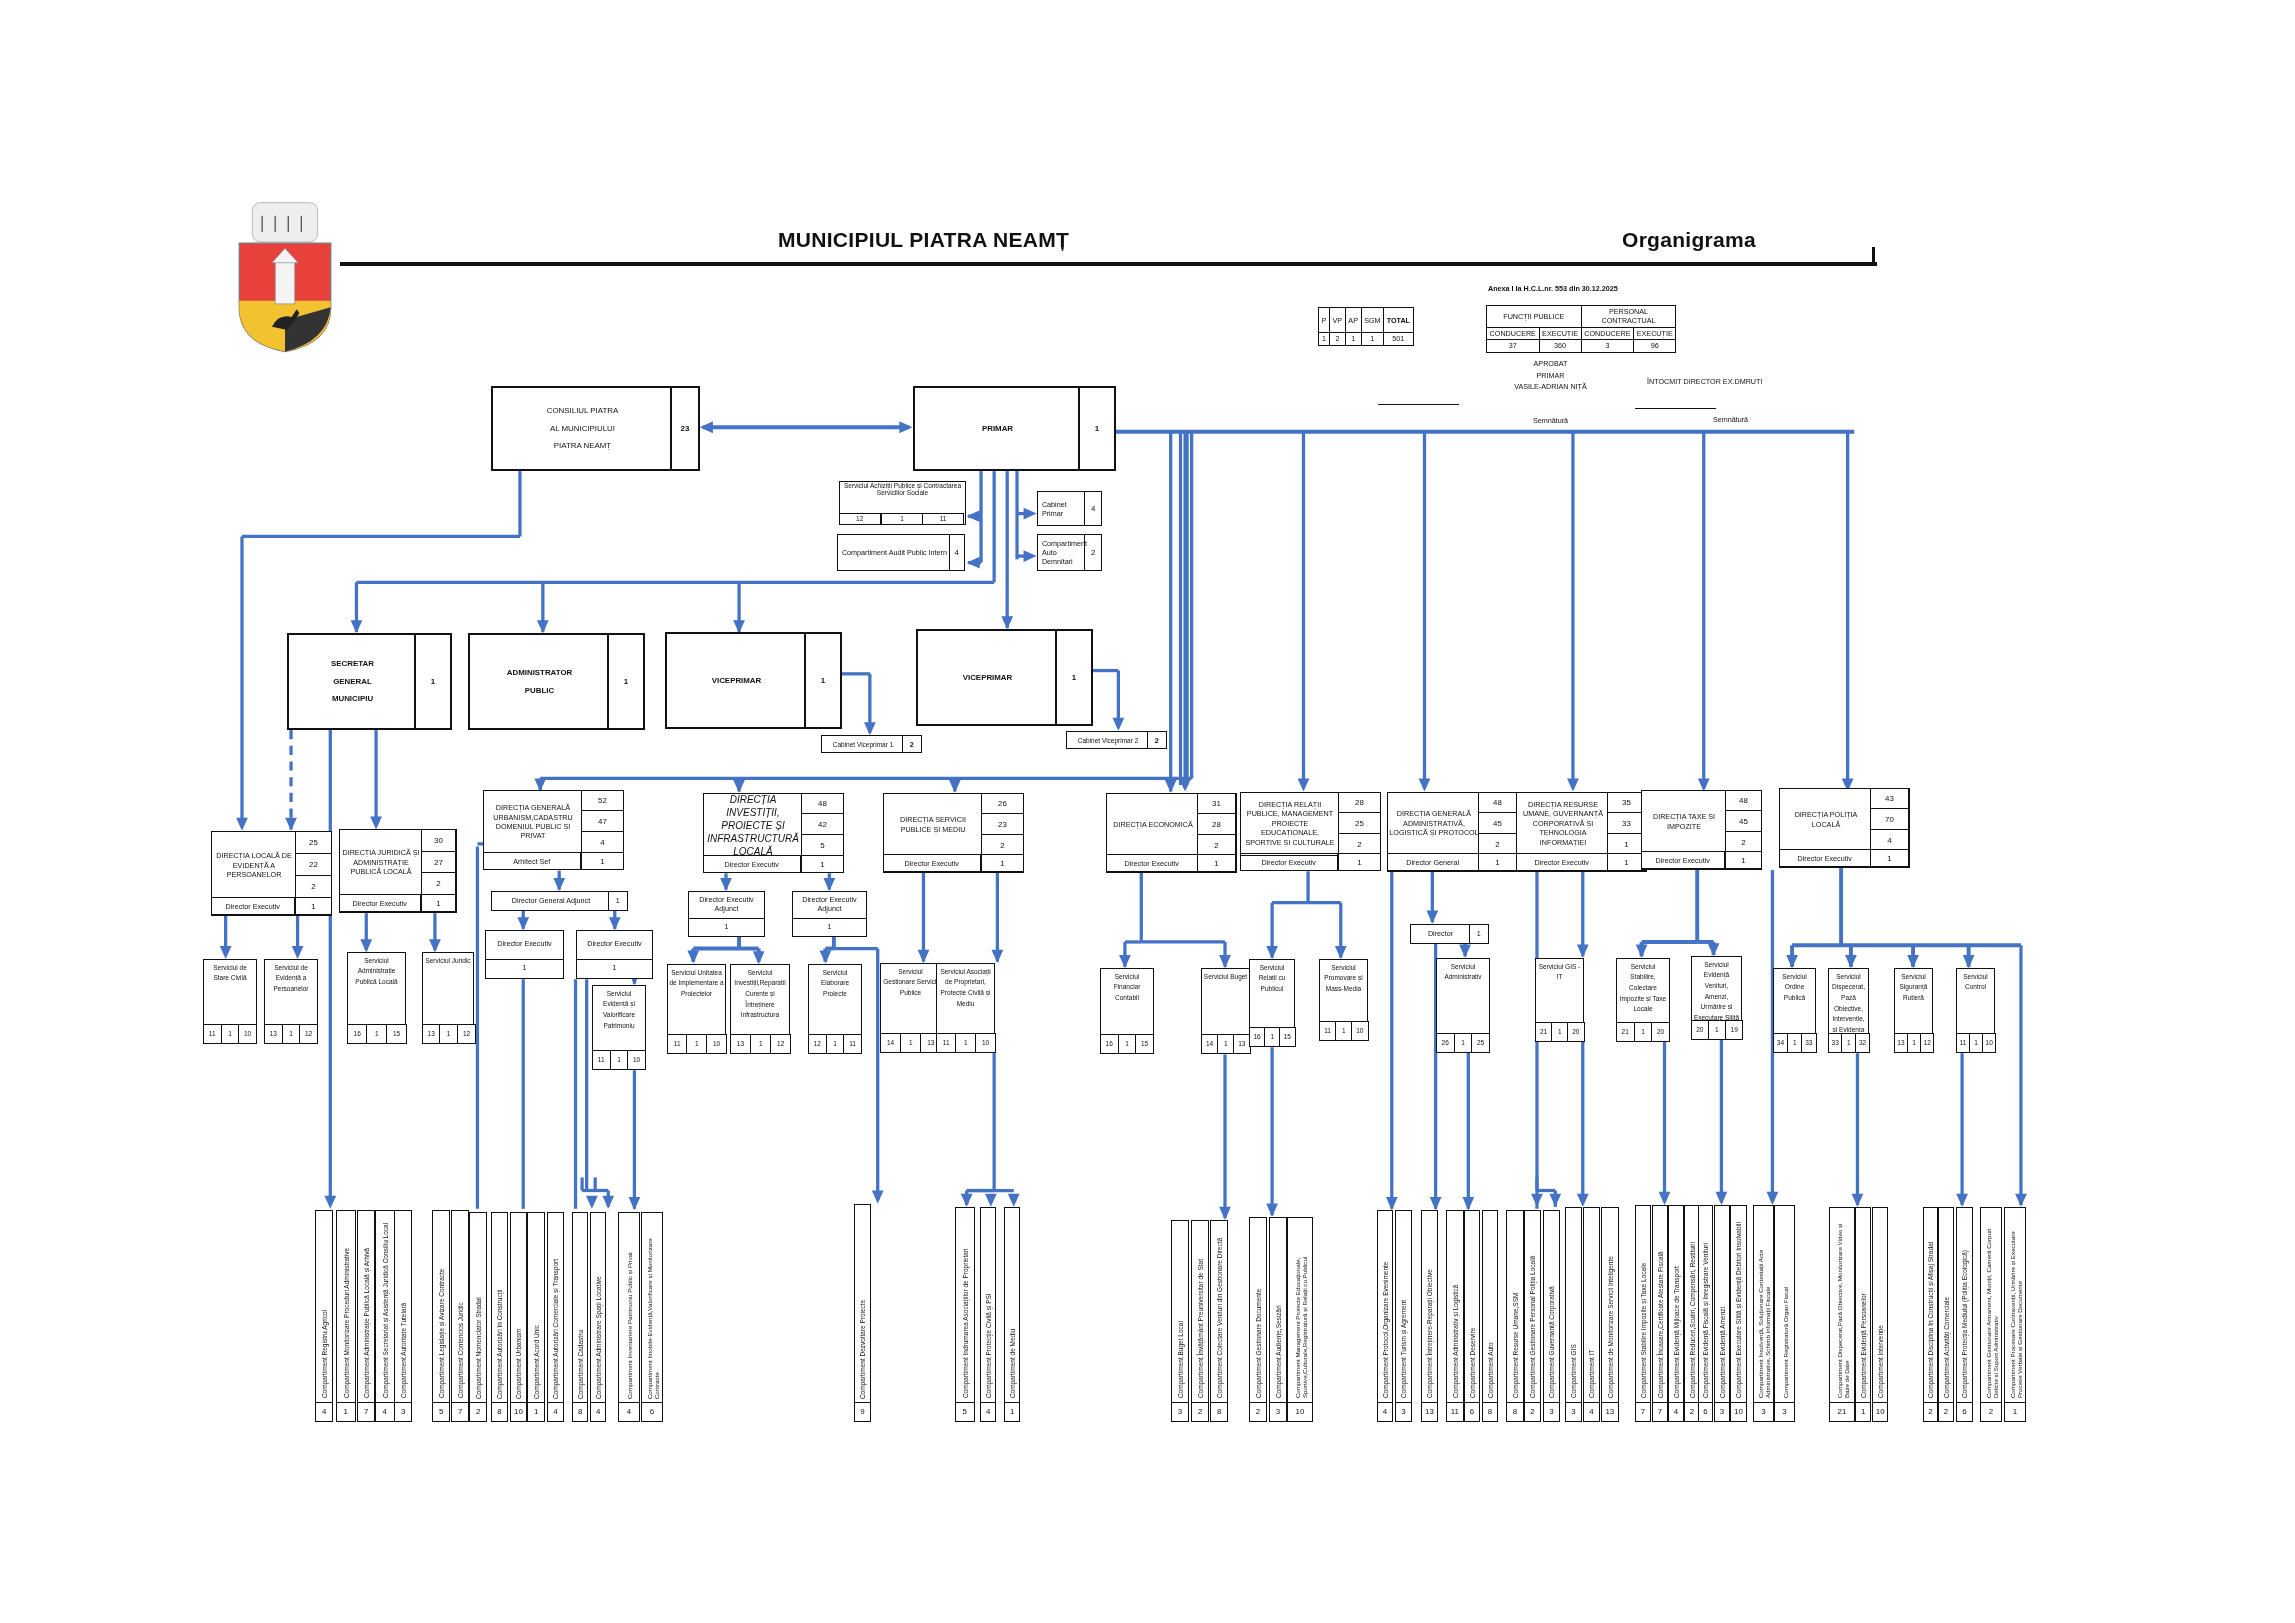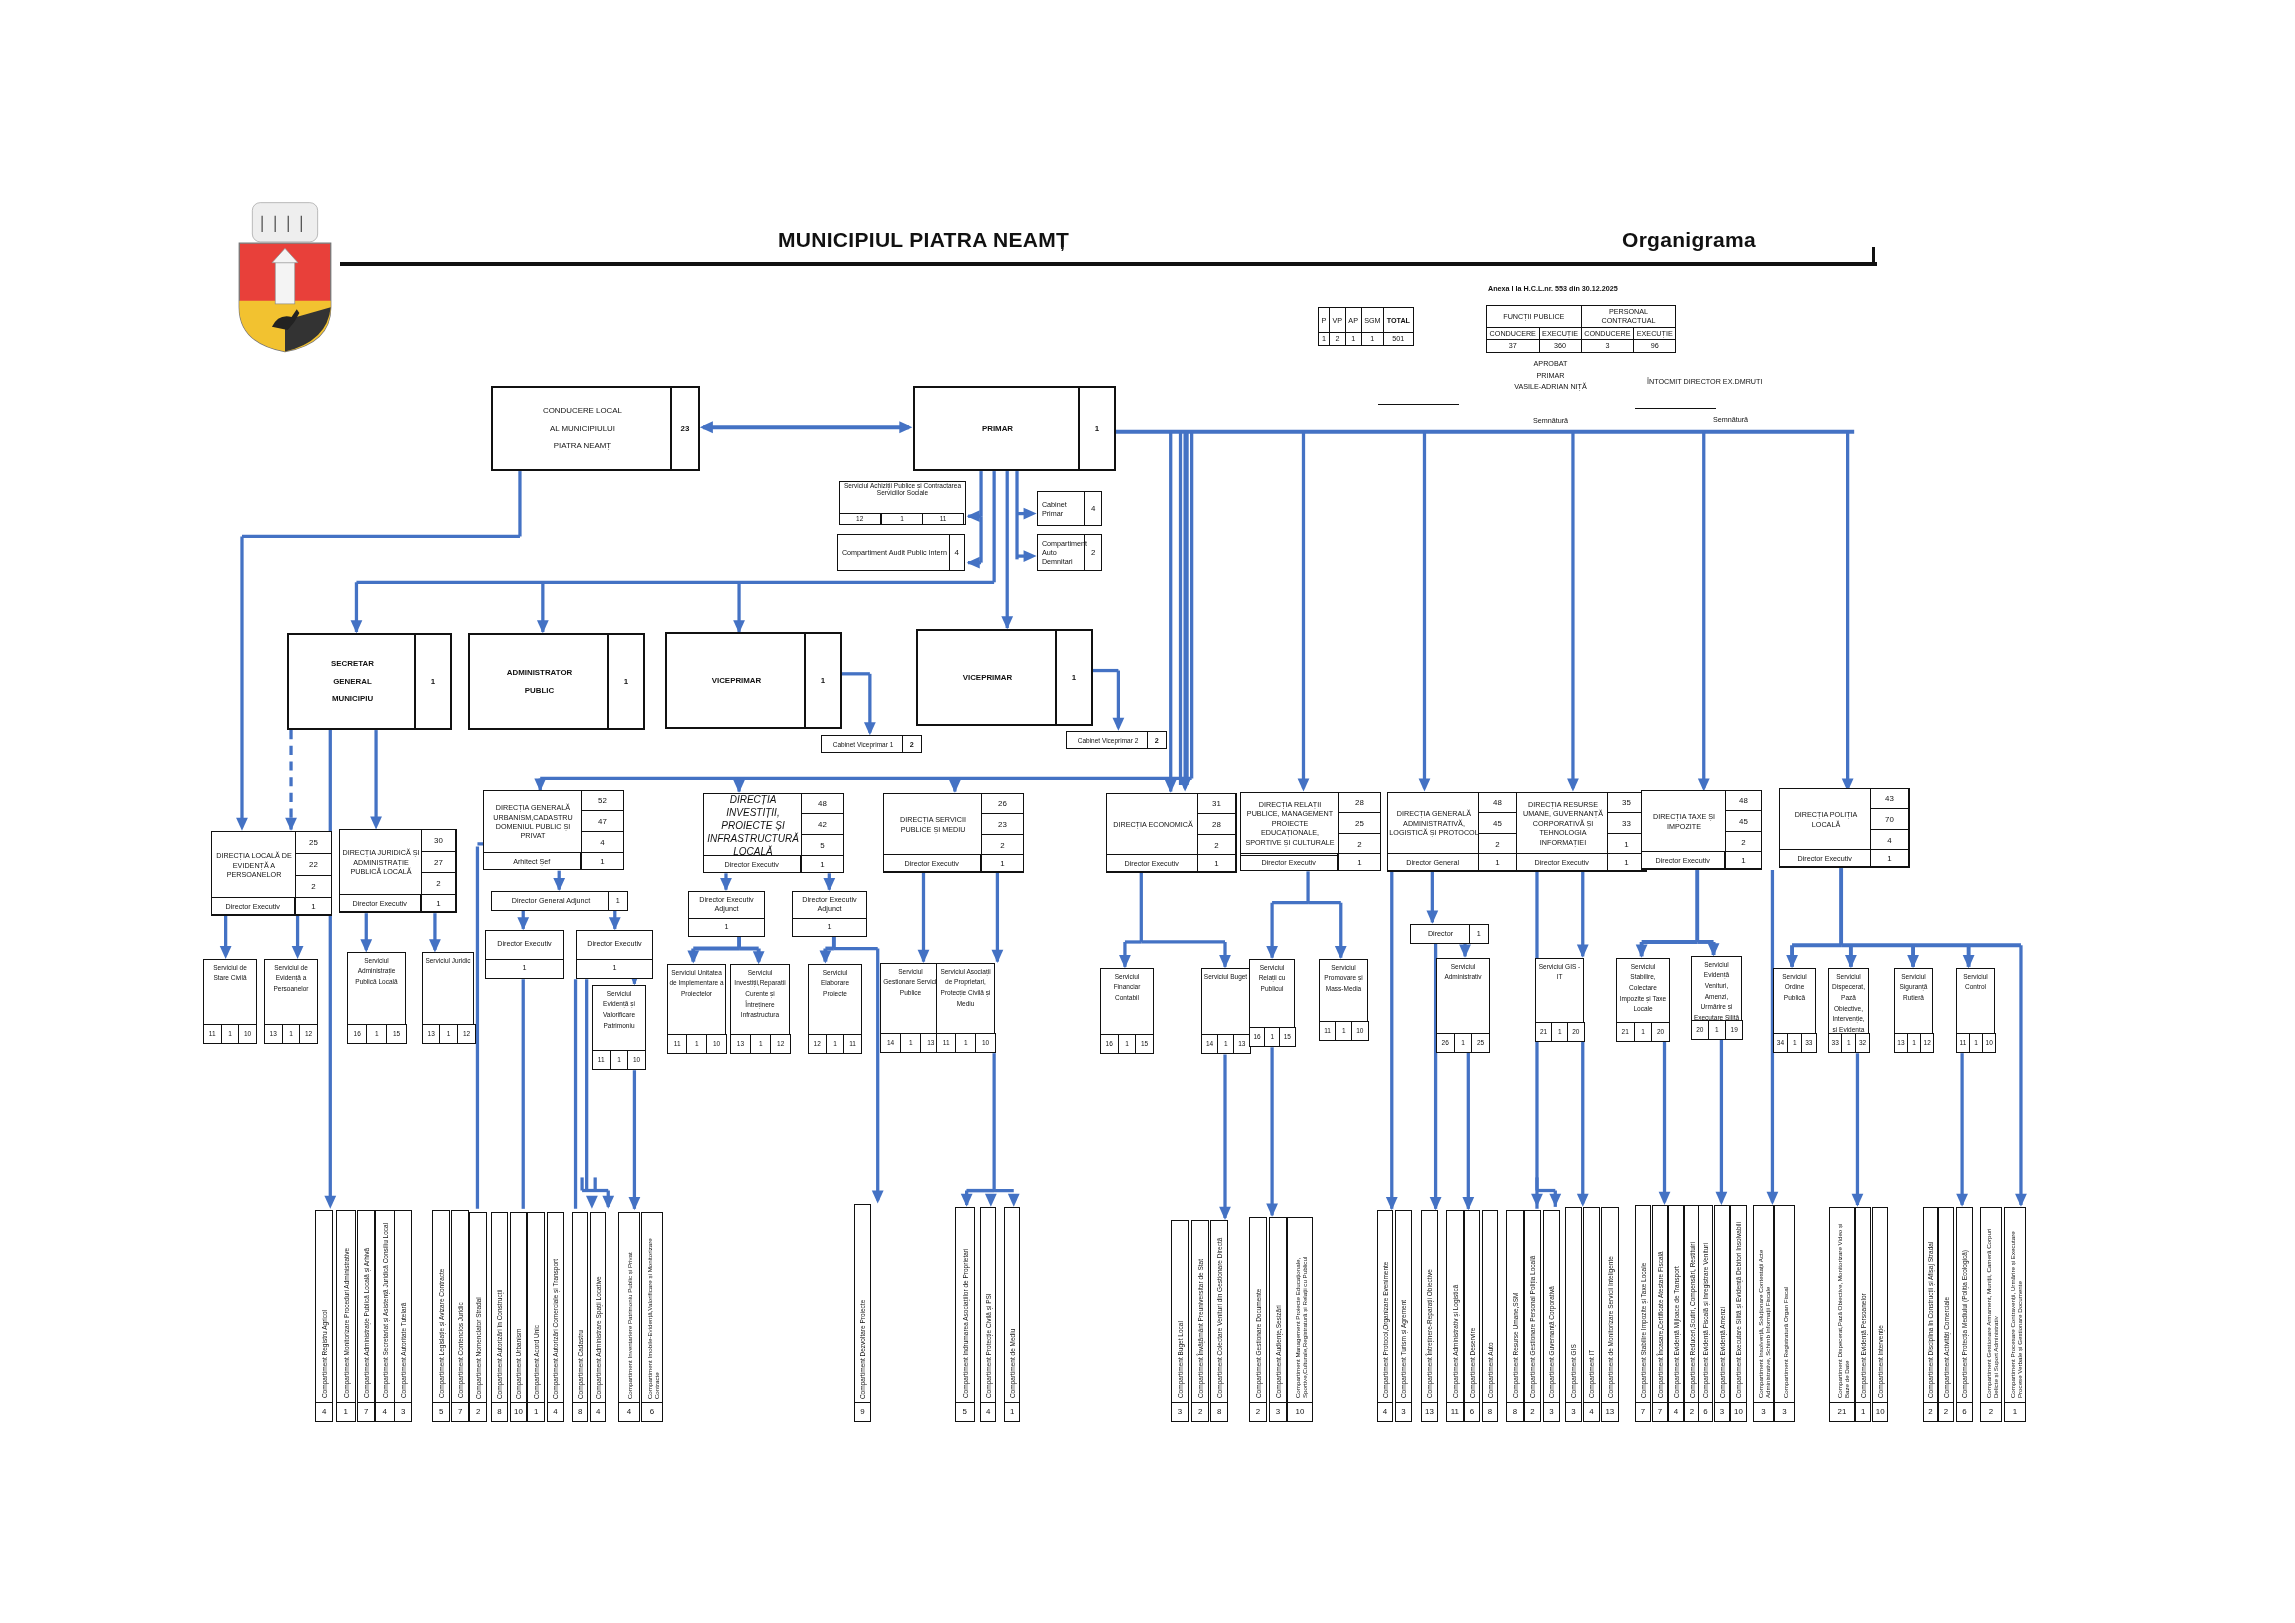--- a/index.html
+++ b/index.html
@@ -290,21 +290,21 @@
   <div class="abs" style="left:1647px;top:377px;width:157px;font-size:7.2px;">ÎNTOCMIT DIRECTOR EX.DMRUTI</div>
   <div class="abs" style="left:1483px;top:409px;width:0.7px;height:0.7px;"></div>
   <div class="abs" style="left:1483px;top:404px;width:0.7px;"></div>
   <div class="abs" style="left:1485px;top:407px;width:0.7px;"></div>
   <div class="abs" style="left:1635px;top:408px;width:81px;height:1.3px;background:#111;"></div>
   <div class="abs txt" style="left:1665px;top:415px;width:131px;font-size:7.2px;">Semnătură</div>
 
   <div id="dynamic">
       <div class="box" style="left:491px;top:386px;width:209px;height:85px;">
         <div style="position:absolute;left:0;top:0;width:179px;height:100%;display:flex;flex-direction:column;justify-content:center;">
-          <div class="txt" style="font-size:7.9px;line-height:2.2;">CONDUCERE LOCAL</div>
+          <div class="txt" style="font-size:7.9px;line-height:2.2;">CONSILIUL PIATRA</div>
           <div class="txt" style="font-size:7.9px;line-height:2.2;">AL MUNICIPIULUI</div>
           <div class="txt" style="font-size:7.9px;line-height:2.2;">PIATRA NEAMȚ</div>
         </div>
         <div style="position:absolute;right:0;top:0;width:26px;height:100%;border-left:2px solid #111;display:flex;align-items:center;justify-content:center;font-size:7.9px;font-weight:bold;">23</div>
       </div>
       <div class="box" style="left:913px;top:386px;width:203px;height:85px;">
         <div style="position:absolute;left:0;top:0;width:165px;height:100%;display:flex;flex-direction:column;justify-content:center;">
           <div class="txt" style="font-size:7.9px;line-height:2.2;font-weight:bold;">PRIMAR</div>
         </div>
         <div style="position:absolute;right:0;top:0;width:34px;height:100%;border-left:2px solid #111;display:flex;align-items:center;justify-content:center;font-size:7.9px;font-weight:bold;">1</div>

